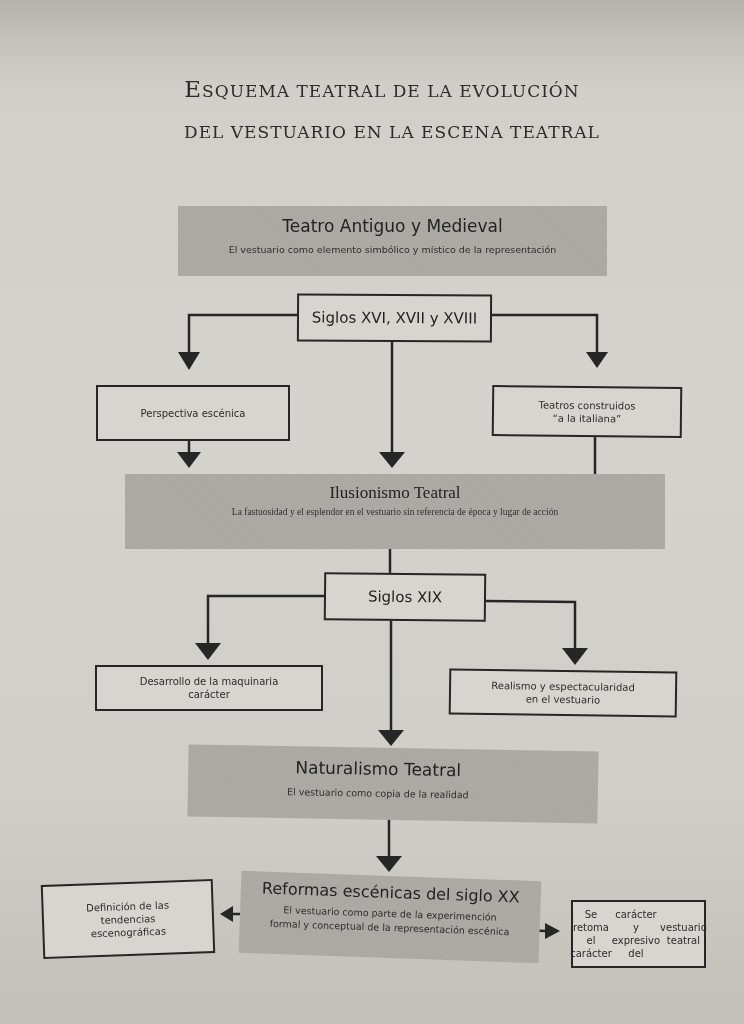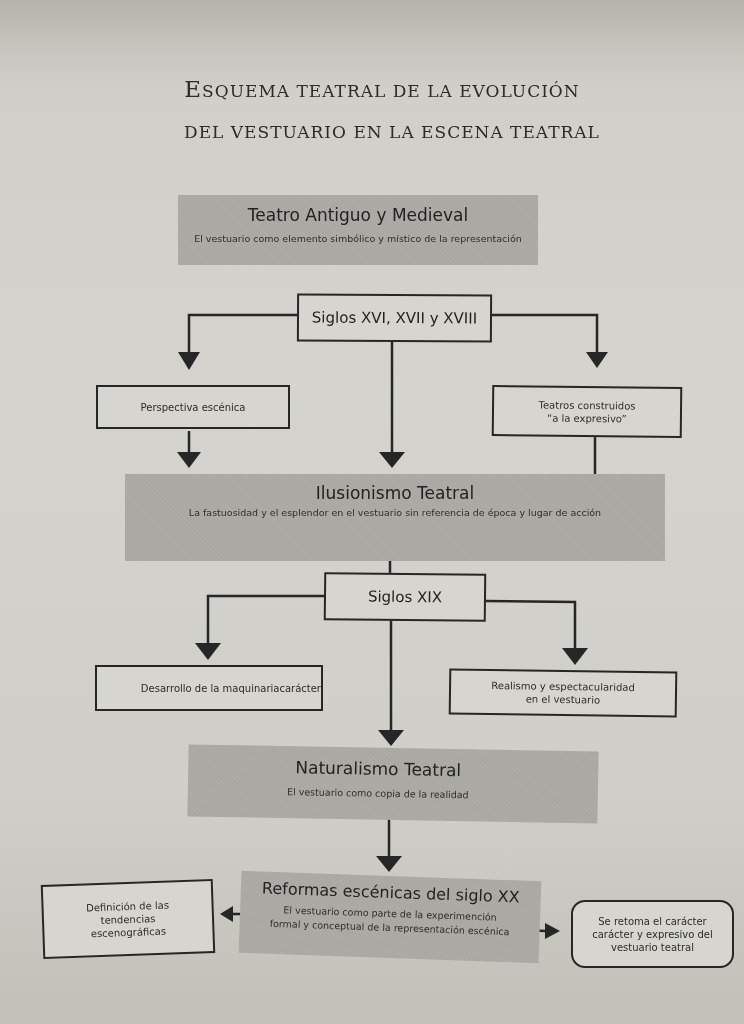--- a/index.html
+++ b/index.html
@@ -69,48 +69,48 @@
       <polygon points="177,452 201,452 189,468"></polygon>
       <polygon points="195,643 221,643 208,660"></polygon>
       <polygon points="562,648 588,648 575,665"></polygon>
       <polygon points="378,730 404,730 391,746"></polygon>
       <polygon points="376,856 402,856 389,872"></polygon>
       <polygon points="233,906 233,922 220,914"></polygon>
       <polygon points="545,923 545,939 560,931"></polygon>
     </g>
   </svg>
 
-  <div class="gbox" style="left:178px; top:195px; width:360px; height:70px;">
+  <div class="gbox" style="left:178px; top:206px; width:429px; height:70px;">
     <span class="h" style="margin-top:10px;">Teatro Antiguo y Medieval</span>
     <span class="s" style="margin-top:8px;">El vestuario como elemento simbólico y místico de la representación</span>
   </div>
 
   <div class="wbox big" style="left:297px; top:294px; width:195px; height:48px; transform:rotate(0.3deg);">
     <span>Siglos XVI, XVII y XVIII</span>
   </div>
 
-  <div class="wbox" style="left:96px; top:385px; width:194px; height:44px;">
+  <div class="wbox" style="left:96px; top:385px; width:194px; height:56px;">
     <span>Perspectiva escénica</span>
   </div>
 
   <div class="wbox" style="left:492px; top:386px; width:190px; height:51px; transform:rotate(0.6deg); flex-direction:column;">
     <span>Teatros construidos</span>
-    <span>“a la expresivo”</span>
+    <span>“a la italiana”</span>
   </div>
 
-  <div class="gbox" style="left:125px; top:474px; width:540px; height:87px;">
+  <div class="gbox" style="left:125px; top:474px; width:540px; height:75px;font-family:Liberation Serif, serif;">
     <span class="h" style="margin-top:9px;">Ilusionismo Teatral</span>
     <span class="s" style="margin-top:4px;">La fastuosidad y el esplendor en el vestuario sin referencia de época y lugar de acción</span>
   </div>
 
   <div class="wbox big" style="left:324px; top:573px; width:162px; height:48px; transform:rotate(0.6deg);">
     <span>Siglos XIX</span>
   </div>
 
-  <div class="wbox" style="left:95px; top:665px; width:228px; height:46px; flex-direction:row;justify-content:flex-end;">
+  <div class="wbox" style="left:95px; top:665px; width:228px; height:46px; flex-direction:column;">
     <span>Desarrollo de la maquinaria</span>
     <span>carácter</span>
   </div>
 
   <div class="wbox" style="left:449px; top:670px; width:228px; height:46px; transform:rotate(0.8deg); flex-direction:column;">
     <span>Realismo y espectacularidad</span>
     <span>en el vestuario</span>
   </div>
 
   <div class="gbox" style="left:188px; top:748px; width:410px; height:72px; transform:rotate(1deg);">
@@ -123,19 +123,19 @@
     <span class="s" style="margin-top:6px;">El vestuario como parte de la experimención</span>
     <span class="s" style="margin-top:3px;">formal y conceptual de la representación escénica</span>
   </div>
 
   <div class="wbox" style="left:42px; top:882px; width:172px; height:74px; transform:rotate(-2deg); flex-direction:column;">
     <span>Definición de las</span>
     <span>tendencias</span>
     <span>escenográficas</span>
   </div>
 
-  <div class="wbox" style="left:571px; top:900px; width:163px; height:68px; flex-direction:column;border-radius:14px;">
+  <div class="wbox" style="left:571px; top:900px; width:135px; height:68px; ">
     <span>Se retoma el carácter</span>
     <span>carácter y expresivo del</span>
     <span>vestuario teatral</span>
   </div>
 
 </div>
 
 </body></html>

